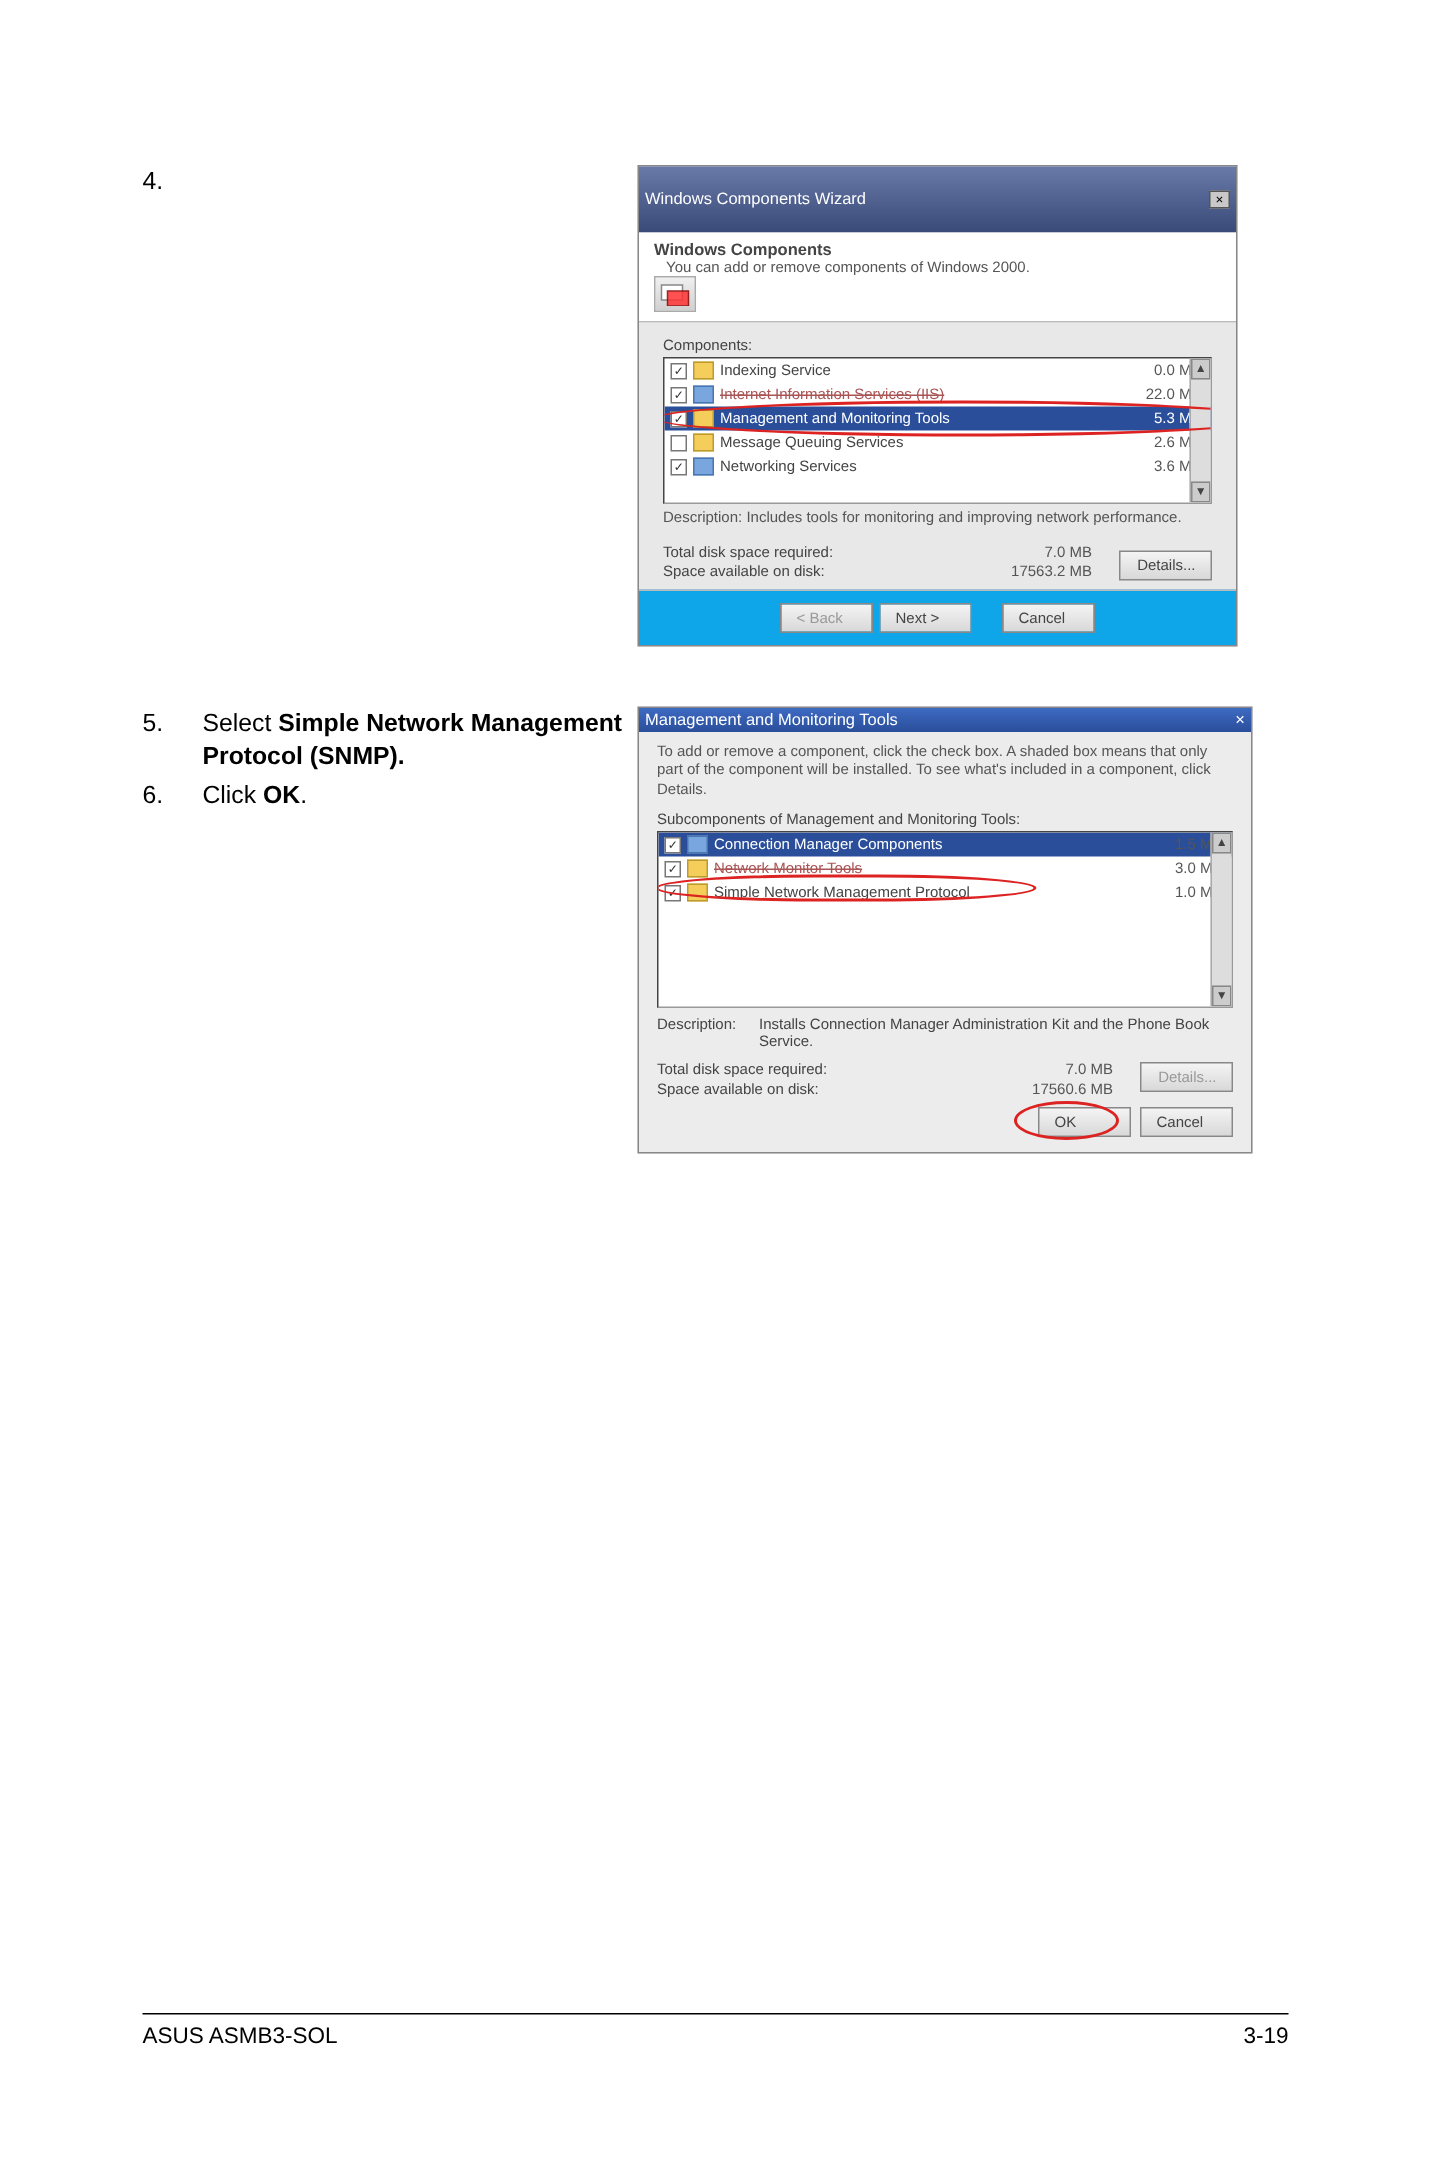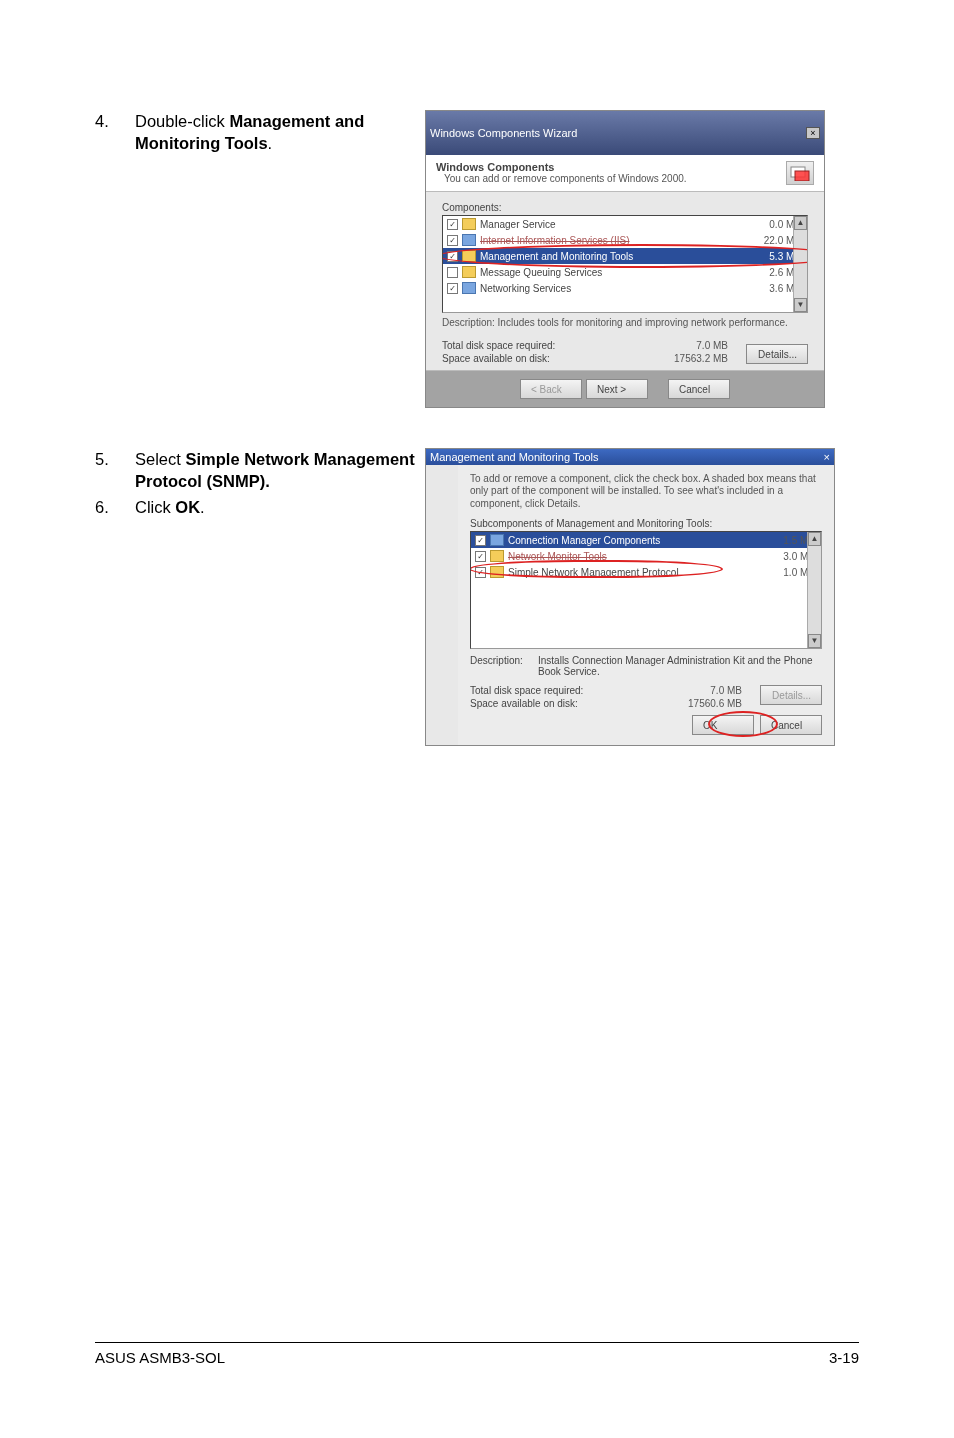--- a/index.html
+++ b/index.html
@@ -70,20 +70,21 @@
     text-align: center;
     line-height: 10px;
   }
   .whitehdr {
     background: #fff;
     padding: 6px 10px;
     display: flex;
     align-items: flex-start;
     justify-content: space-between;
     border-bottom: 1px solid #bbb;
+    flex-direction: column;
   }
   .whitehdr .txt { flex: 1; }
   .whitehdr .h1 { font-weight: bold; font-size: 11px; }
   .whitehdr .h2 { font-size: 10px; margin-left: 8px; color: #555; }
   .sysicon {
     width: 28px; height: 24px;
     border: 1px solid #aaa;
     background: linear-gradient(#f0f0f0,#d0d0d0);
     display: flex; align-items: center; justify-content: center;
   }
@@ -144,34 +145,34 @@
     min-width: 62px;
     height: 20px;
     line-height: 17px;
   }
   .btnrow {
     display: flex;
     justify-content: flex-end;
     gap: 4px;
     padding: 8px 10px;
     border-top: 1px solid #bbb;
-    background: #a3a3a3;
+    background: #0ea5e9;
   }
   .wiz1 .btnrow { justify-content: center; gap: 4px; }
   .dis { color: #999; }
 
   
   .wiz2 { width: 410px; }
   .tb2 {
     background: linear-gradient(#3d6ac2,#2a4e9a);
     color: #fff; font-size: 11px;
     padding: 2px 4px;
     display: flex; justify-content: space-between; align-items: center;
   }
-  .wiz2body { padding: 8px 12px 10px 12px; background: #ececec; margin-left: 32px; }
+  .wiz2body { padding: 8px 12px 10px 12px; background: #ececec; }
   .complist2 {
     background: #fff; border: 1px inset #999;
     height: 118px; position: relative; margin-bottom: 6px;
     overflow: hidden;
   }
   .crow.hdr { background: #2a4e9a; color: #fff; }
   .yescb { color: #2a6; }
   .ico-folder { background:#f4cd5a; border:1px solid #bb9a30; }
   .ico-net { background:#7aa6e0; border:1px solid #4a76b0; }
   .descline { display: flex; font-size: 10px; margin-bottom: 6px; }
@@ -198,23 +199,20 @@
 </style>
 </head>
 <body>
 
 <div class="page">
 
   <div class="row">
     <div class="instructions">
       <div class="inst-line">
         <span class="inst-num">4.</span>
-        <span class="inst-text">
-          <span>Double-click </span><span class="bold">Management and Monitoring Tools</span><span>.</span>
-        </span>
       </div>
     </div>
 
     <div class="screenshot">
       <div class="wiz wiz1">
         <div class="titlebar">
           <span>Windows Components Wizard</span>
           <span class="xbtn">×</span>
         </div>
         <div class="whitehdr">
@@ -228,21 +226,21 @@
                 <rect x="5" y="6" width="14" height="10" fill="#f33" stroke="#800" opacity="0.85"></rect>
               </svg>
           </div>
         </div>
         <div class="wizbody">
           <div class="listlabel">Components:</div>
           <div class="complist" style="position:relative;">
             <div class="crow">
               <span class="cbx">✓</span>
               <span class="ico ico-folder"></span>
-              <span class="nm">Manager Service</span>
+              <span class="nm">Indexing Service</span>
               <span class="sz">0.0 MB</span>
             </div>
             <div class="crow">
               <span class="cbx">✓</span>
               <span class="ico ico-net"></span>
               <span class="nm struck">Internet Information Services (IIS)</span>
               <span class="sz">22.0 MB</span>
             </div>
             <div class="crow sel">
               <span class="cbx">✓</span>

